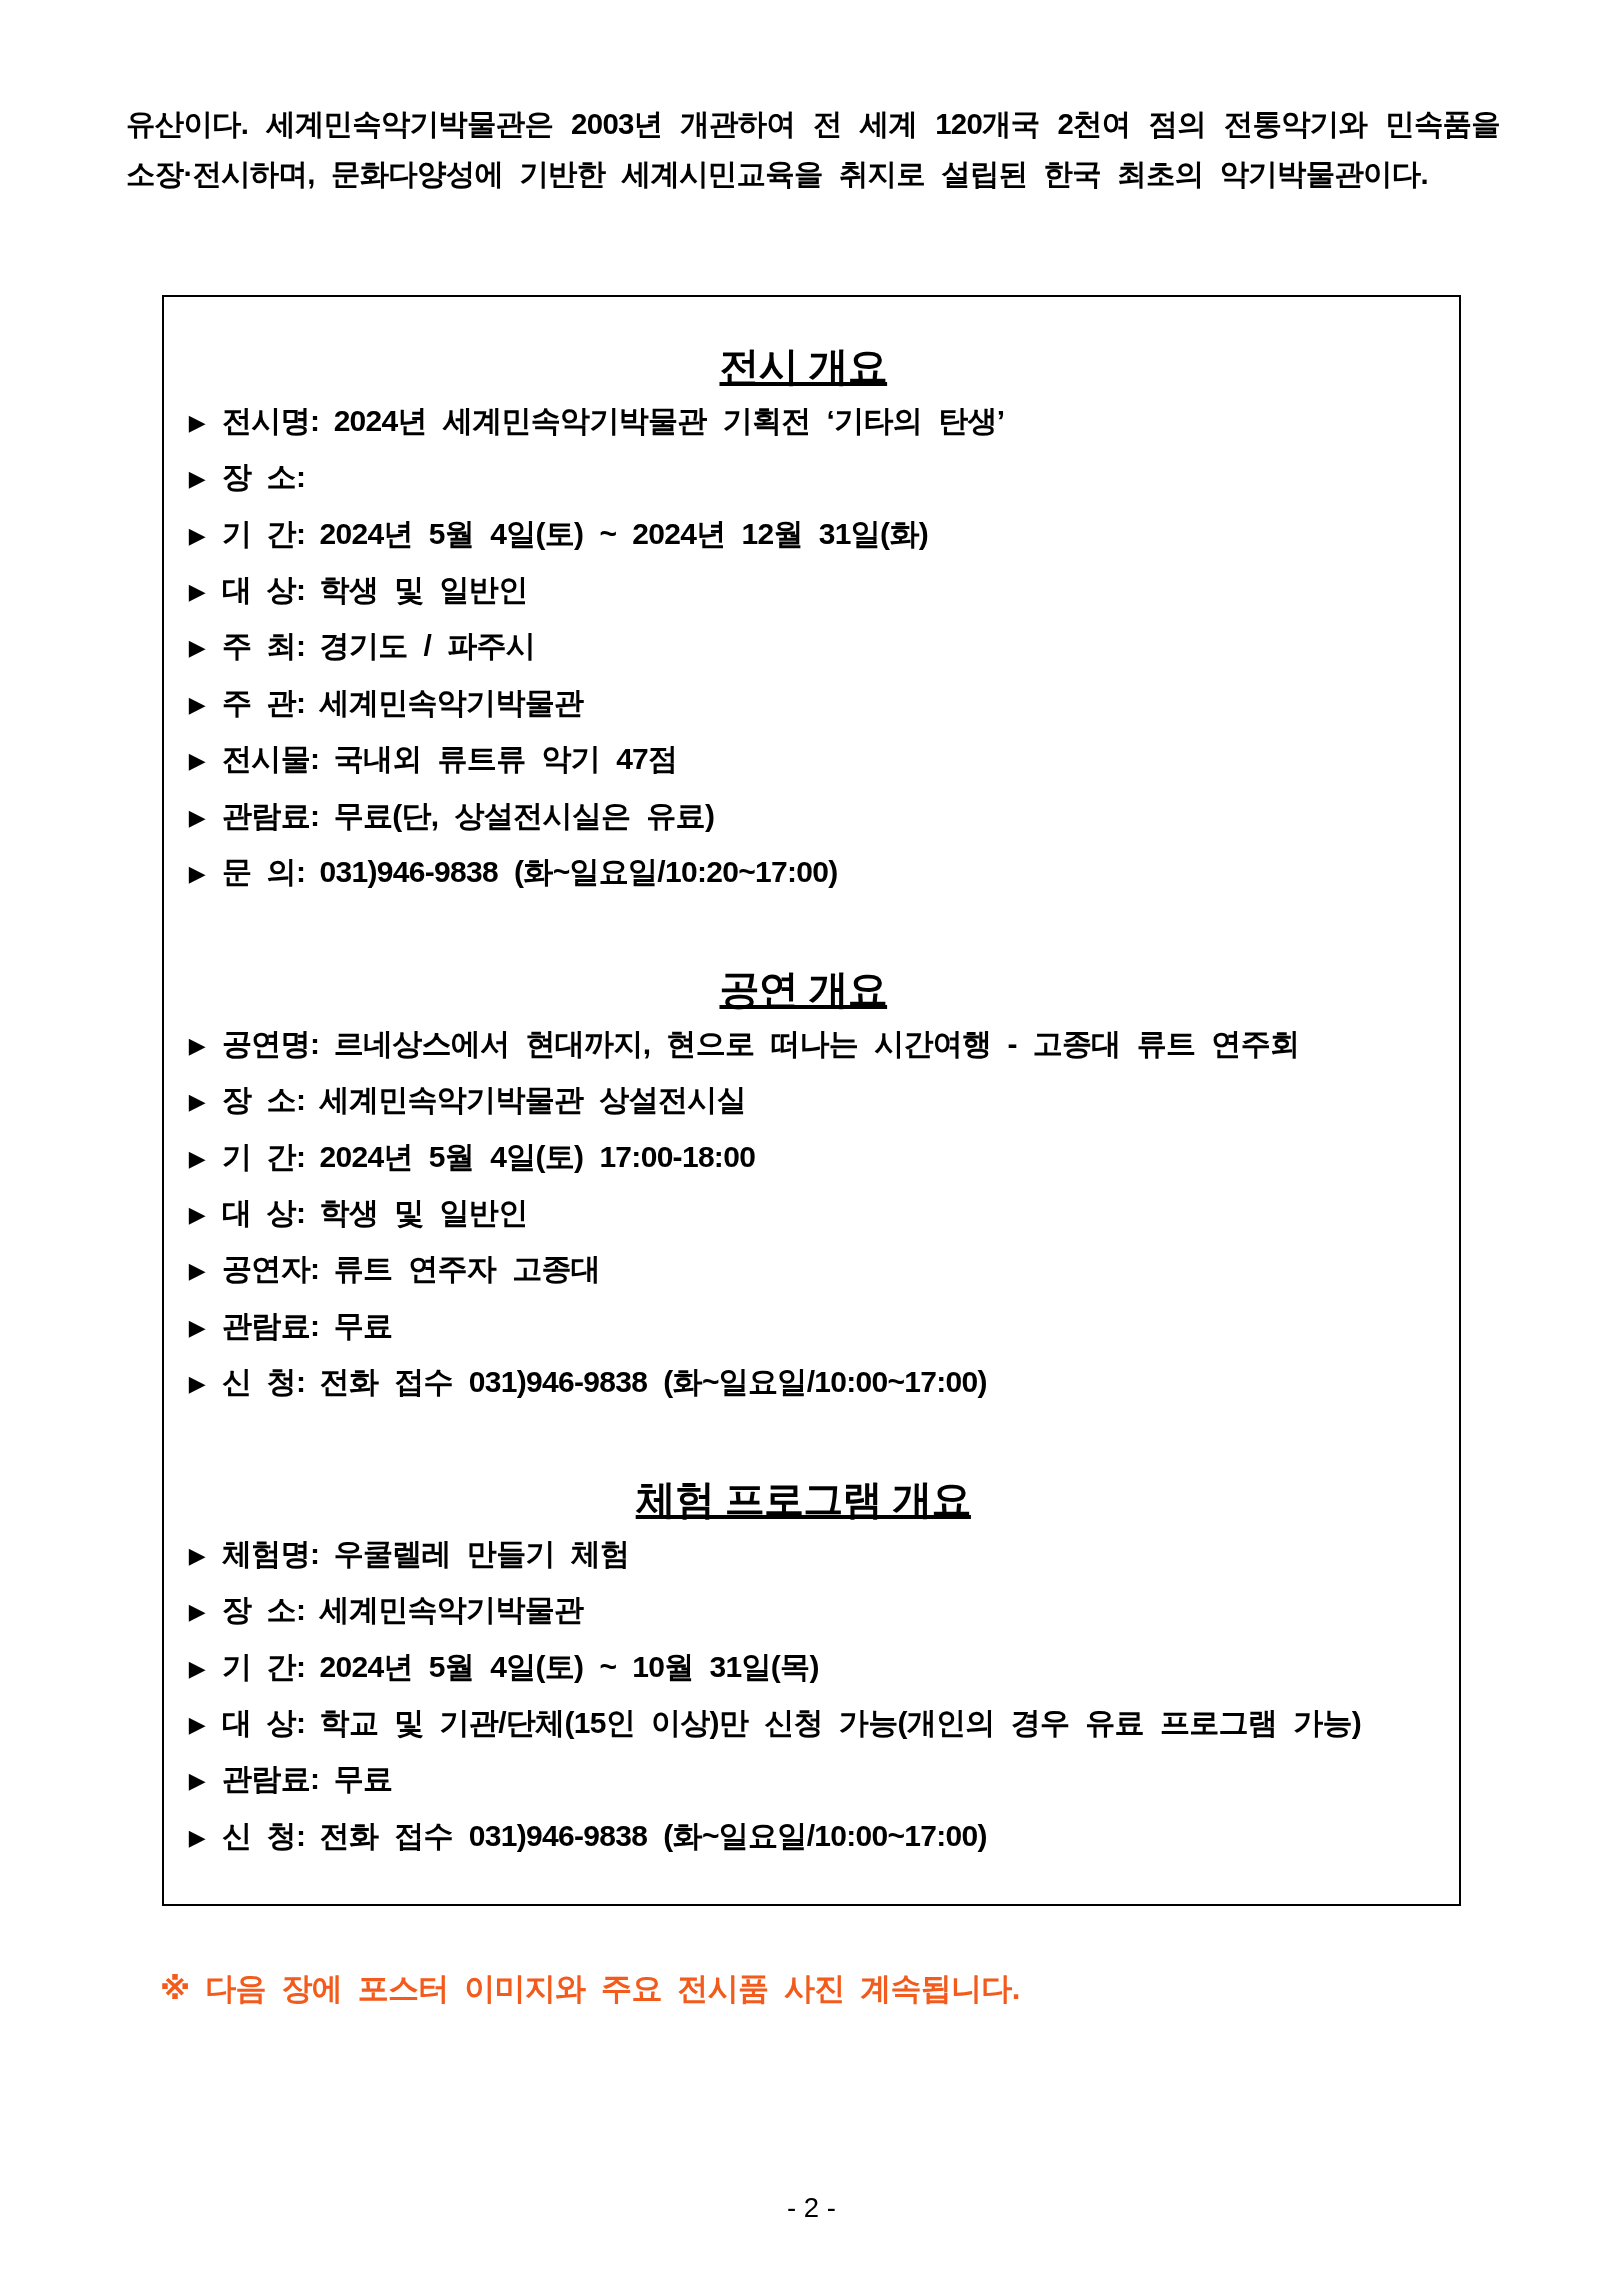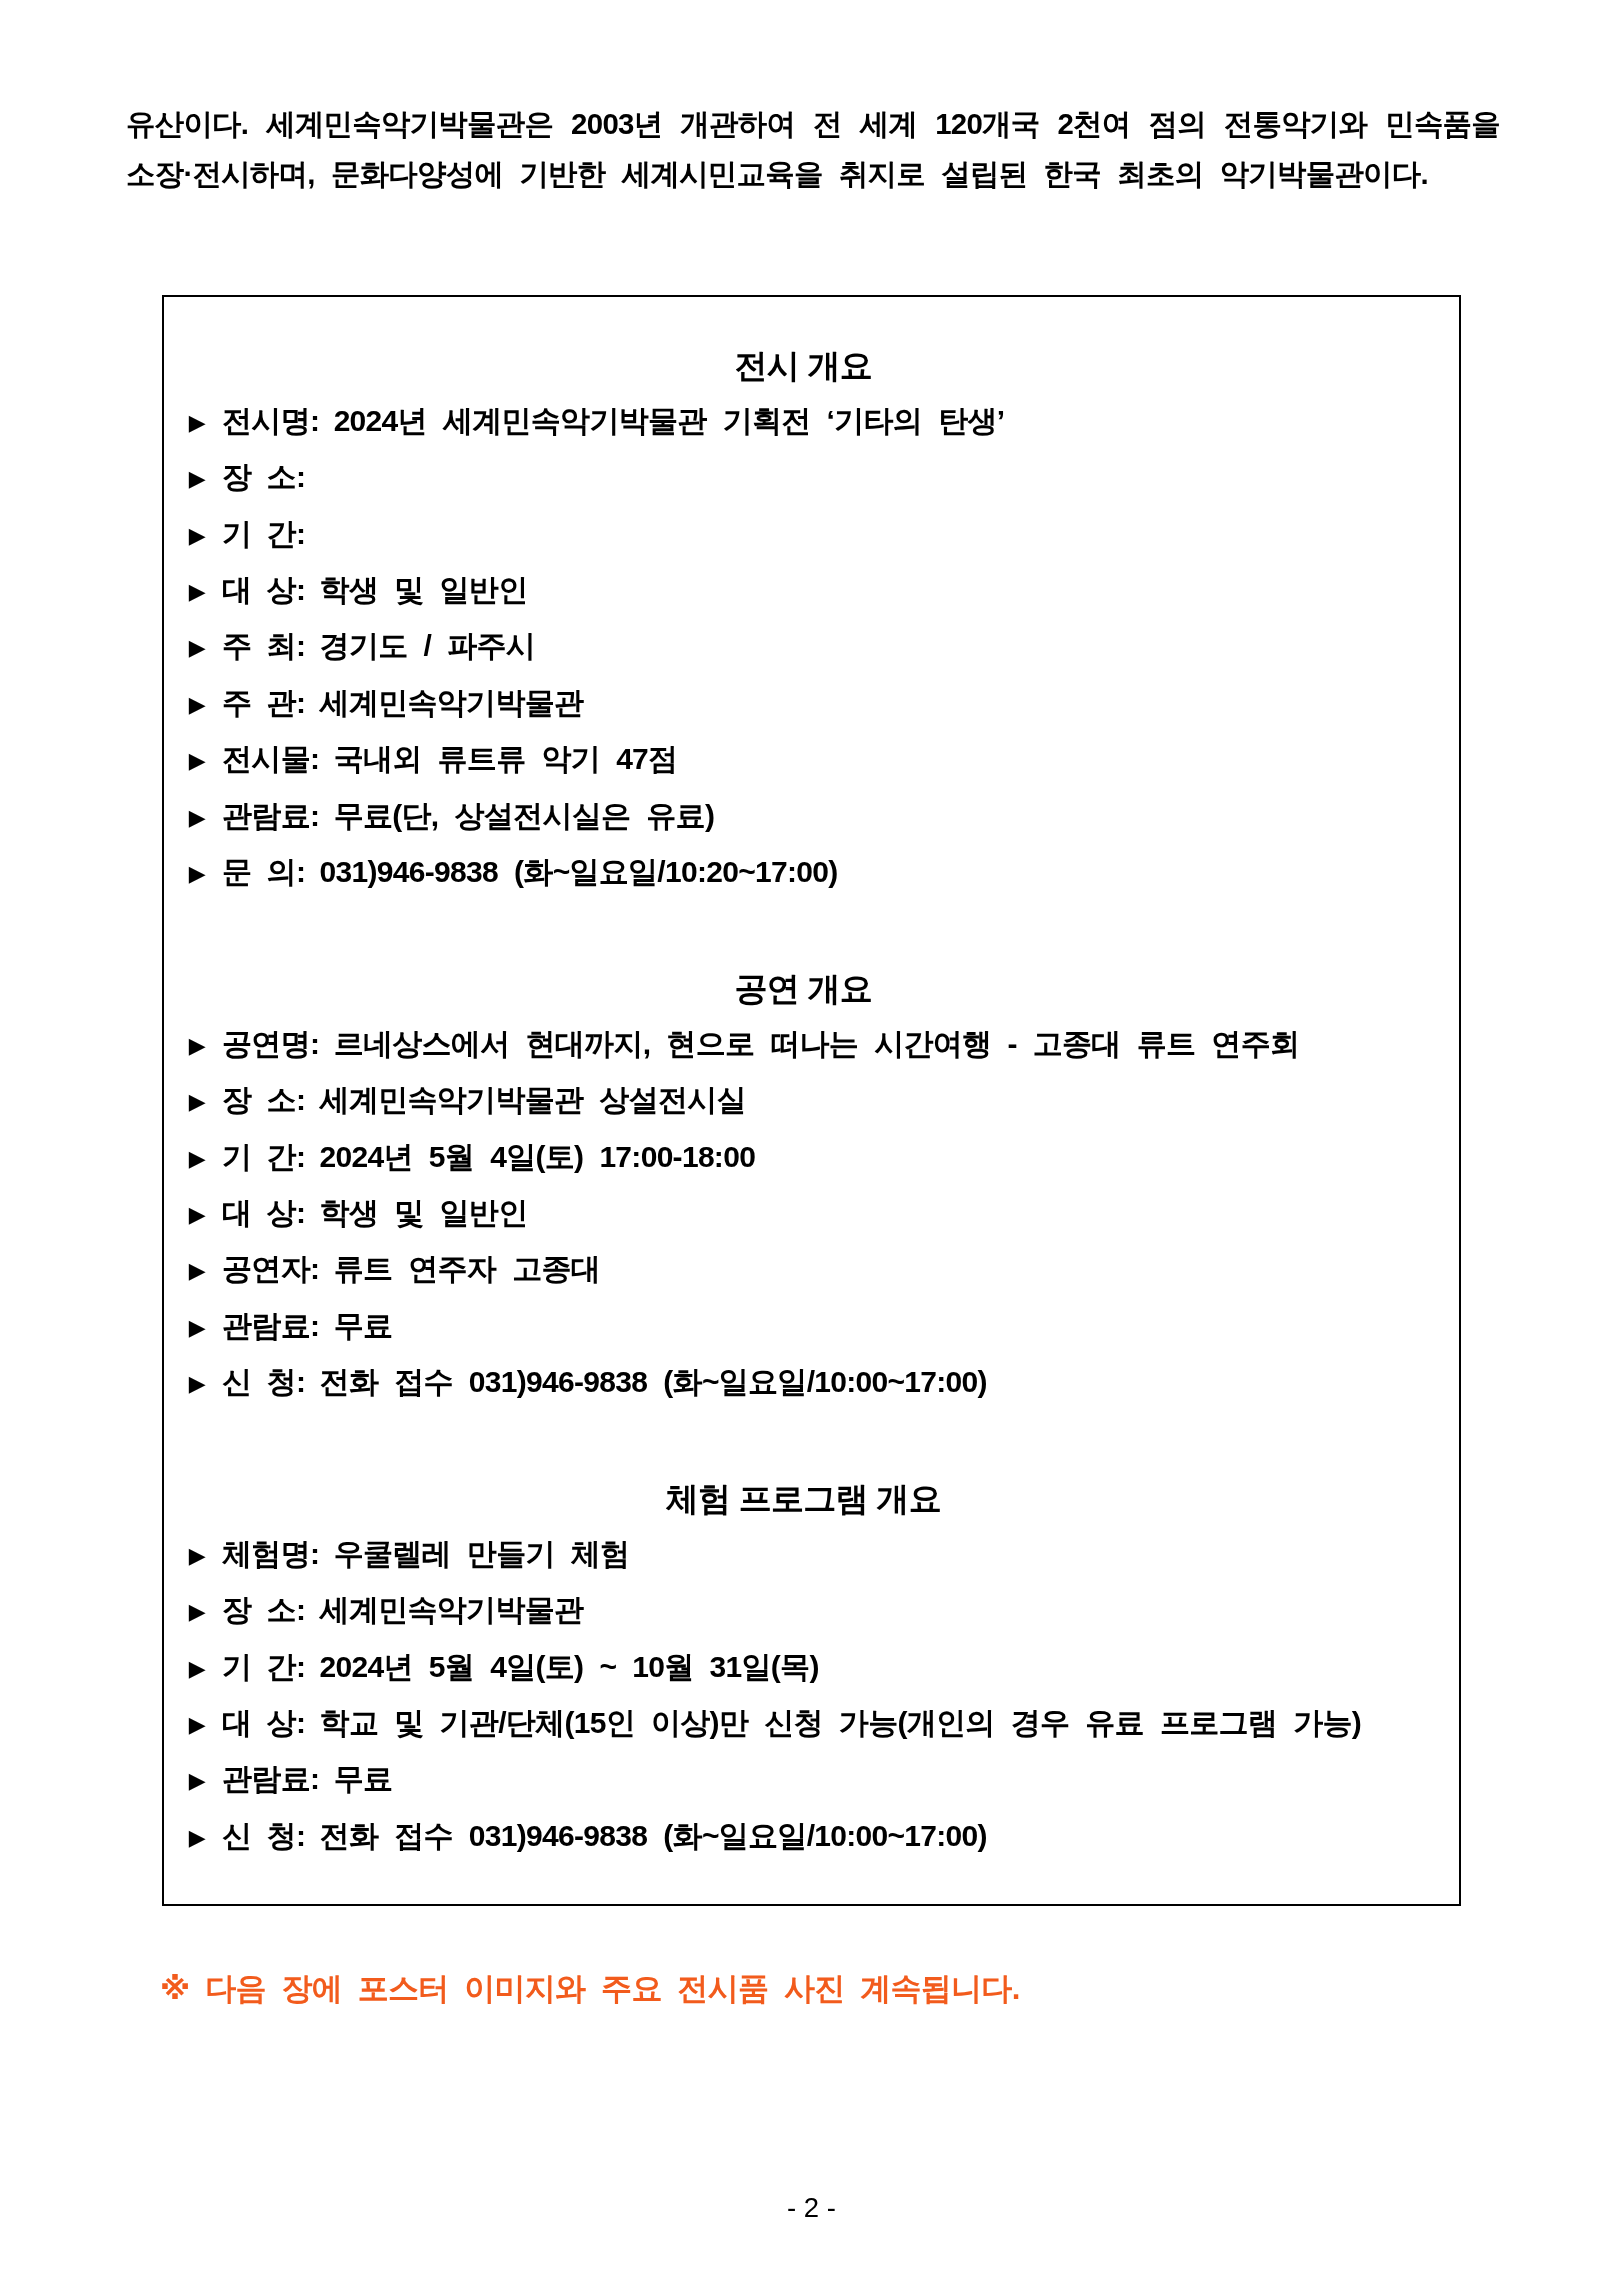--- a/index.html
+++ b/index.html
@@ -27,25 +27,26 @@
   .info-box {
     box-sizing: border-box;
     width: 1299px;
     margin: 96px auto 0 auto;
     border: 2px solid #000000;
     padding: 46px 29.4px 46px 13px;
   }
 
   .section-title {
     text-align: center;
-    font-size: 33px;
+    font-size: 40px;
     font-weight: 700;
     line-height: 46px;
     margin: 0 0 11.8px 0;
     letter-spacing: -0.7px;
+    text-decoration: underline;
   }
   .section + .section { margin-top: 72px; }
 
   .item {
     display: flex;
     align-items: baseline;
     font-size: 30px;
     line-height: 39px;
     font-weight: 600;
     margin-bottom: 14.4px;
@@ -108,20 +109,21 @@
         <span class="label">전시명:</span>
         <span class="value">2024년 세계민속악기박물관 기획전 ‘기타의 탄생’</span>
       </div>
       <div class="item">
         <span class="bullet">▶</span>
         <span class="label">장  소:</span>
       </div>
       <div class="item">
         <span class="bullet">▶</span>
         <span class="label">기  간:</span>
+        <span class="value">2024년 5월 4일(토) ~ 2024년 12월 31일(화)</span>
       </div>
       <div class="item">
         <span class="bullet">▶</span>
         <span class="label">대  상:</span>
         <span class="value">학생 및 일반인</span>
       </div>
       <div class="item">
         <span class="bullet">▶</span>
         <span class="label">주  최:</span>
         <span class="value">경기도 / 파주시</span>

